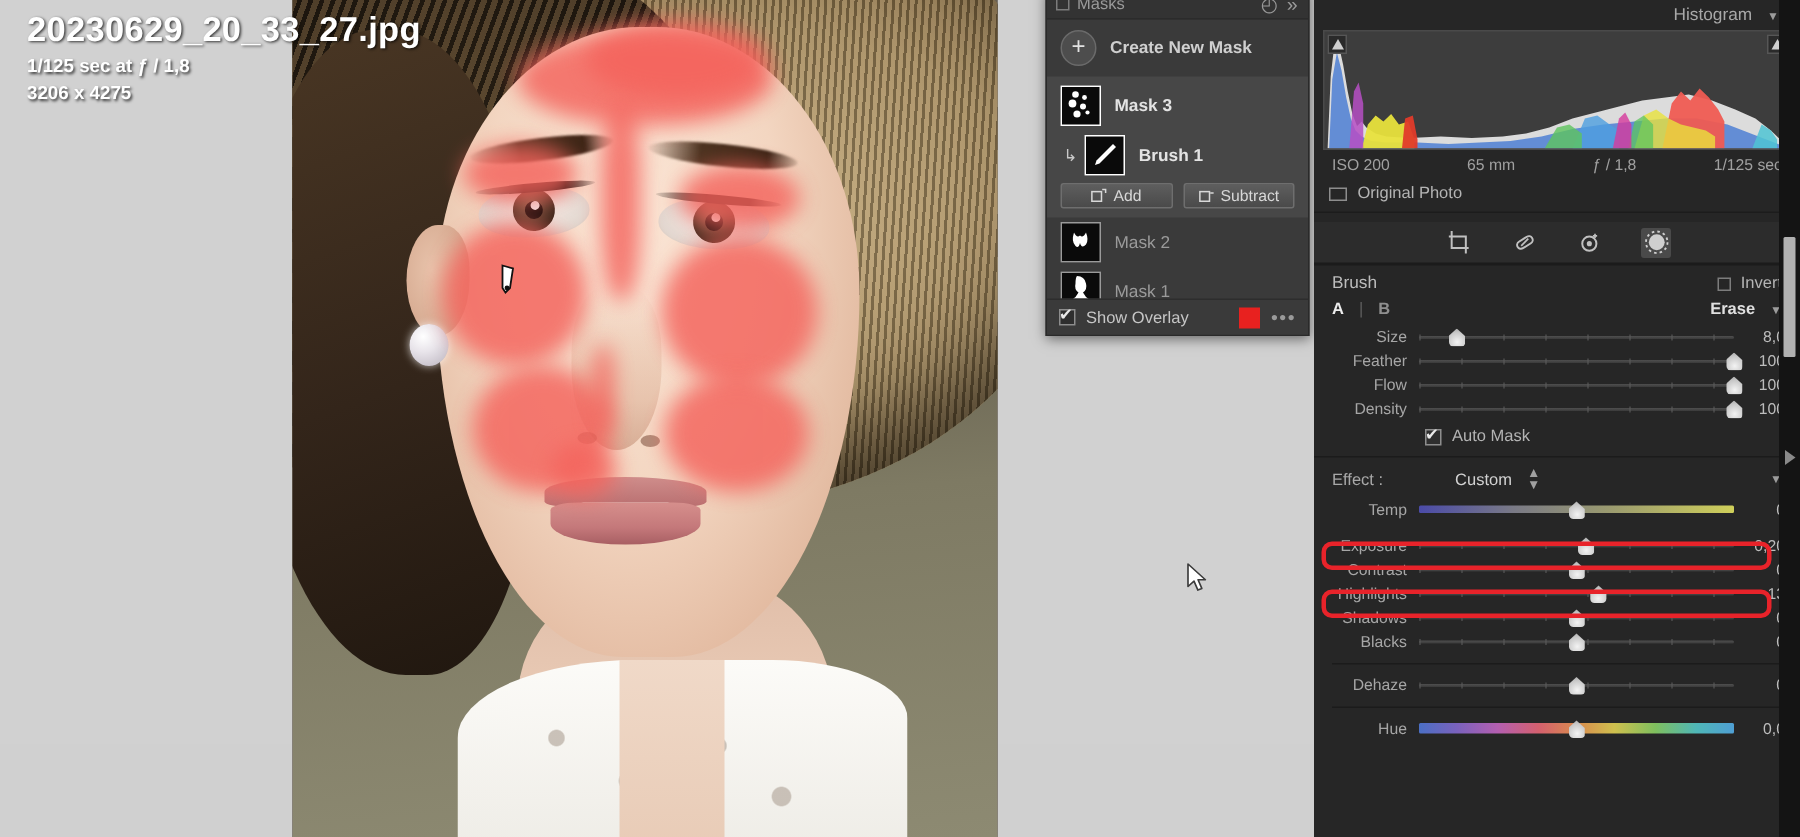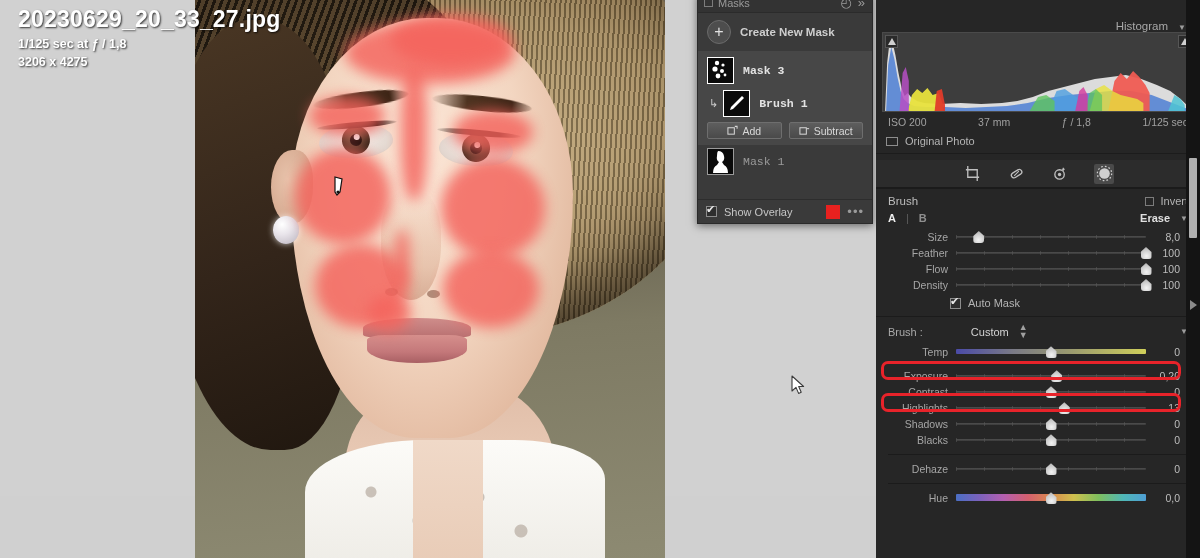--- a/index.html
+++ b/index.html
@@ -200,21 +200,21 @@
 
   .mask-group { background: #474747; padding: 3px 0 6px 0; }
   .mask-row {
     display: flex; align-items: center; gap: 9px; padding: 3px 9px; height: 33px;
   }
   .thumb {
     width: 27px; height: 27px; background: #0a0a0a; border: 1px solid #9a9a9a;
     flex: 0 0 auto; position: relative; overflow: hidden;
   }
   .thumb.sel { border-color: #ffffff; }
-  .mask-row .nm { font-size: 11.5px; font-weight: bold; color: #e3e3e3; font-family: Liberation Mono, monospace; }
+  .mask-row .nm { font-size: 11.5px; font-weight: bold; color: #e3e3e3; }
   .mask-row.dim .nm { color: #9a9a9a; font-weight: normal; }
   .child-arrow { color: #c9c9c9; font-size: 11px; margin-left: 2px; margin-right: -4px; }
   .ab-row { display: flex; gap: 7px; padding: 2px 9px 0 9px; }
   .ab-btn {
     flex: 1; height: 17px; background: linear-gradient(180deg,#5e5e5e,#4a4a4a);
     border: 1px solid #6e6e6e; border-radius: 2px; color: #d8d8d8;
     font-size: 10.5px; display: flex; align-items: center; justify-content: center;
     gap: 4px;
   }
   .overlay-row {
@@ -233,21 +233,21 @@
     content: "✔"; position: absolute; left: -1px; top: -4px;
     font-size: 11px; color: #e9e9e9;
   }
 
   
   .right-panel {
     position: absolute; left: 876px; top: 0; width: 324px; height: 558px;
     background: #262626; color: #b4b4b4; font-size: 11px;
   }
   .hist-title {
-    height: 32px; display: flex; align-items: flex-end; justify-content: flex-end;
+    height: 20px; display: flex; align-items: center; justify-content: flex-end;
     gap: 10px; padding-right: 14px; color: #a8a8a8; font-size: 11.5px;
   }
   .tri { font-size: 8px; color: #9c9c9c; }
   .hist-box {
     margin: 0 6px; height: 80px; background: #3d3d3d; border: 1px solid #4a4a4a;
     position: relative; overflow: hidden;
   }
   .clip {
     position: absolute; top: 2px; width: 13px; height: 13px; background: #2a2a2a;
     border: 1px solid #565656; display: flex; align-items: center; justify-content: center;
@@ -285,21 +285,21 @@
   .ab-erase {
     display: flex; align-items: center; padding: 3px 12px 5px 12px; gap: 10px;
   }
   .ab-erase .a { font-weight: bold; color: #ededed; font-size: 11px; }
   .ab-erase .sep { color: #5e5e5e; }
   .ab-erase .b { font-weight: bold; color: #8f8f8f; font-size: 11px; }
   .ab-erase .spacer { flex: 1; }
   .ab-erase .erase { font-weight: bold; color: #e0e0e0; font-size: 11px; }
 
   .slider-row {
-    display: flex; align-items: center; height: 16px; padding: 0 20px; position: relative;
+    display: flex; align-items: center; height: 16px; padding: 0 10px; position: relative;
   }
   .sl-label {
     width: 60px; text-align: right; padding-right: 8px; font-size: 10.5px;
     color: #a6a6a6; flex: 0 0 auto;
   }
   .sl-track-wrap { flex: 1; position: relative; height: 16px; }
   .sl-track {
     position: absolute; left: 0; right: 0; top: 7px; height: 2px;
     background: linear-gradient(180deg,#4f4f4f,#3a3a3a); border-radius: 1px;
   }
@@ -485,20 +485,28 @@
         <span class="ab-btn">
           <svg width="11" height="11" viewBox="0 0 12 12">
             <rect x="1" y="3" width="7" height="7" fill="none" stroke="#d8d8d8" stroke-width="1.1"></rect>
             <path d="M8.5 4 h2.5" fill="none" stroke="#d8d8d8" stroke-width="1.1"></path>
           </svg>
           <span>Subtract</span>
         </span>
       </div>
     </div>
 
+    <div class="mask-row dim">
+      <span class="thumb">
+        <svg width="25" height="25" viewBox="0 0 25 25">
+          <path d="M8 6 Q6 12 9 15 Q11 17 12 13 Q13 17 16 14 Q18 11 16 6 Q14 10 12 8 Q10 10 8 6 Z" fill="#fff"></path>
+        </svg>
+      </span>
+      <span class="nm">Mask 2</span>
+    </div>
 
     <div class="mask-row dim">
       <span class="thumb">
         <svg width="25" height="25" viewBox="0 0 25 25">
           <path d="M10 2 Q15 2 16 7 Q17 11 14 13 L16 16 Q20 18 20 24 L5 24 Q5 18 9 16 L11 13 Q8 11 9 7 Q9 3 10 2 Z" fill="#fff"></path>
         </svg>
       </span>
       <span class="nm">Mask 1</span>
     </div>
 
@@ -535,21 +543,21 @@
       <span class="clip l">
           <i></i>
         </span>
       <span class="clip r">
           <i></i>
         </span>
     </div>
 
     <div class="hist-meta">
       <span>ISO 200</span>
-      <span>37 mm</span>
+      <span>65 mm</span>
       <span>ƒ / 1,8</span>
       <span>1/125 sec</span>
     </div>
 
     <div class="orig-row">
       <span class="rect-chk"></span>
       <span>Original Photo</span>
     </div>
 
     <div class="tool-strip">
@@ -638,21 +646,21 @@
       </div>
 
       <div class="auto-mask-row">
         <span class="chk-mark on"></span>
         <span>Auto Mask</span>
       </div>
     </div>
 
     <div class="sec">
       <div class="effect-head">
-        <span class="e-lbl">Brush :</span>
+        <span class="e-lbl">Effect :</span>
         <span class="e-val">Custom</span>
         <span class="stepper">▲<br>▼</span>
         <span class="spacer"></span>
         <span class="tri">▼</span>
       </div>
 
       <div>
         <div class="slider-row">
           <span class="sl-label">Temp</span>
           <span class="sl-track-wrap">

